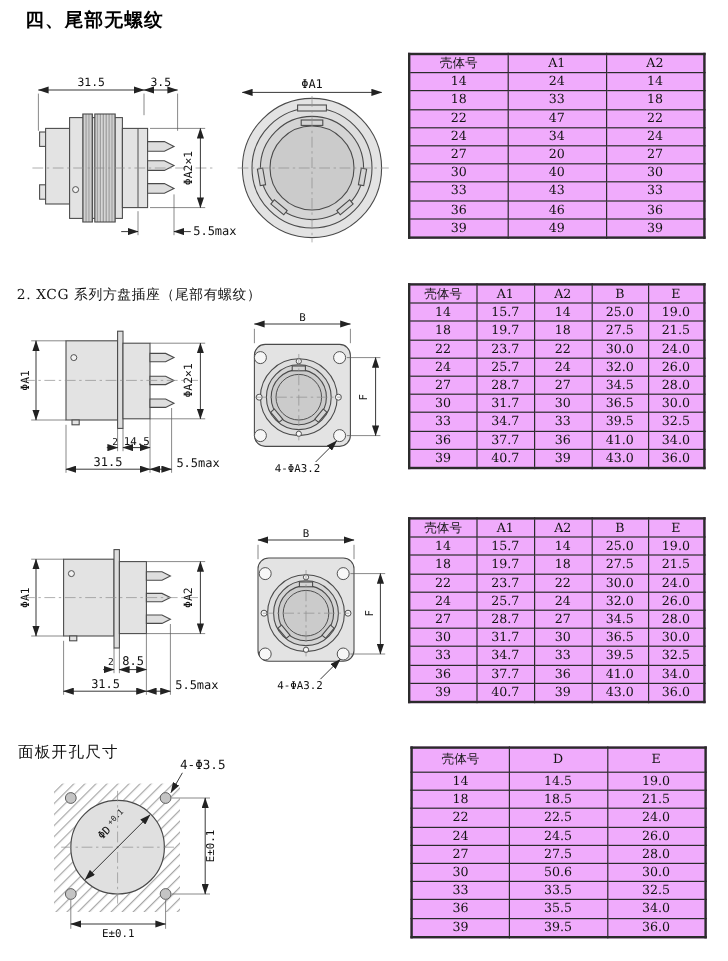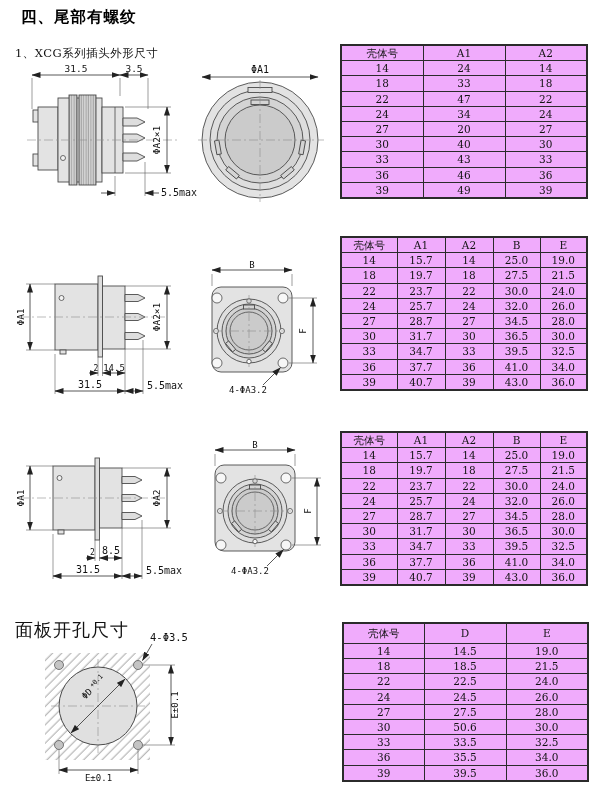--- a/index.html
+++ b/index.html
@@ -2,21 +2,21 @@
 <html><head>
 <meta charset="utf-8">
 <style>
   html,body{margin:0;padding:0;}
   body{background:#ffffff;}
   #page{position:relative;width:607px;height:801px;background:#ffffff;overflow:hidden;
         font-family:"DejaVu Serif","Liberation Serif",serif;color:#111;}
   .abs{position:absolute;}
   .page-title{font-size:15.5px;font-weight:bold;letter-spacing:1px;color:#000;}
   .sec-heading{font-size:11.5px;color:#111;letter-spacing:0.5px;}
-  .sec-heading-lg{font-size:18px;color:#111;letter-spacing:1px;}
+  .sec-heading-lg{font-size:13px;color:#111;letter-spacing:1px;}
 
   table.dim-table{position:absolute;border-collapse:collapse;table-layout:fixed;
         border:2px solid #2b2b2b;font-family:"DejaVu Serif","Liberation Serif",serif;
         font-size:10.5px;color:#141414;background:#f0abfc;}
   table.dim-table th,table.dim-table td{border:1px solid #2b2b2b;padding:0;height:14.2px;
         line-height:14.2px;text-align:center;font-weight:normal;overflow:hidden;}
   table.dim-table.tall-head th{height:19px;line-height:19px;}
 
   svg.draw{position:absolute;overflow:visible;}
   .ext{stroke:#5a5a5a;stroke-width:0.6;fill:none;}
@@ -47,22 +47,22 @@
       <pattern id="knurl" width="2.4" height="4" patternUnits="userSpaceOnUse">
         <rect width="2.4" height="4" fill="#d7d7d7"></rect>
         <line x1="1" y1="0" x2="1" y2="4" stroke="#7d7d7d" stroke-width="0.7"></line>
       </pattern>
       <pattern id="hatch" width="6.5" height="6.5" patternUnits="userSpaceOnUse" patternTransform="rotate(45)">
         <line x1="3" y1="0" x2="3" y2="6.5" stroke="#8f8f8f" stroke-width="0.8"></line>
       </pattern>
     </defs>
   </svg>
 
-  <div class="abs page-title" style="left:21px;top:7px">四、尾部有螺纹</div>
-  <div class="abs sec-heading" style="left:15px;top:46px">1、XCG系列插头外形尺寸</div>
+  <div class="abs page-title" style="left:21px;top:7px">四、尾部无螺纹</div>
+  <div class="abs sec-heading" style="left:14px;top:238px">2. XCG 系列方盘插座（尾部有螺纹）</div>
   <div class="abs sec-heading-lg" style="left:15px;top:618px">面板开孔尺寸</div>
 
   <svg class="draw" style="left:25px;top:62px" width="178" height="142" viewBox="0 0 178 142">
     <path class="ext" d="M7,16V47 M95,16V34 M123,16V47"></path>
     <line class="dl" x1="7" y1="13" x2="95" y2="13" marker-start="url(#aS)" marker-end="url(#aE)"></line>
     <line class="dl" x1="95" y1="13" x2="123" y2="13" marker-start="url(#aS)" marker-end="url(#aE)"></line>
     <text class="dimt" x="51" y="10" text-anchor="middle">31.5</text>
     <text class="dimt" x="109" y="10" text-anchor="middle">3.5</text>
     <g>
       <rect class="part" x="8" y="48" width="6" height="12"></rect>

